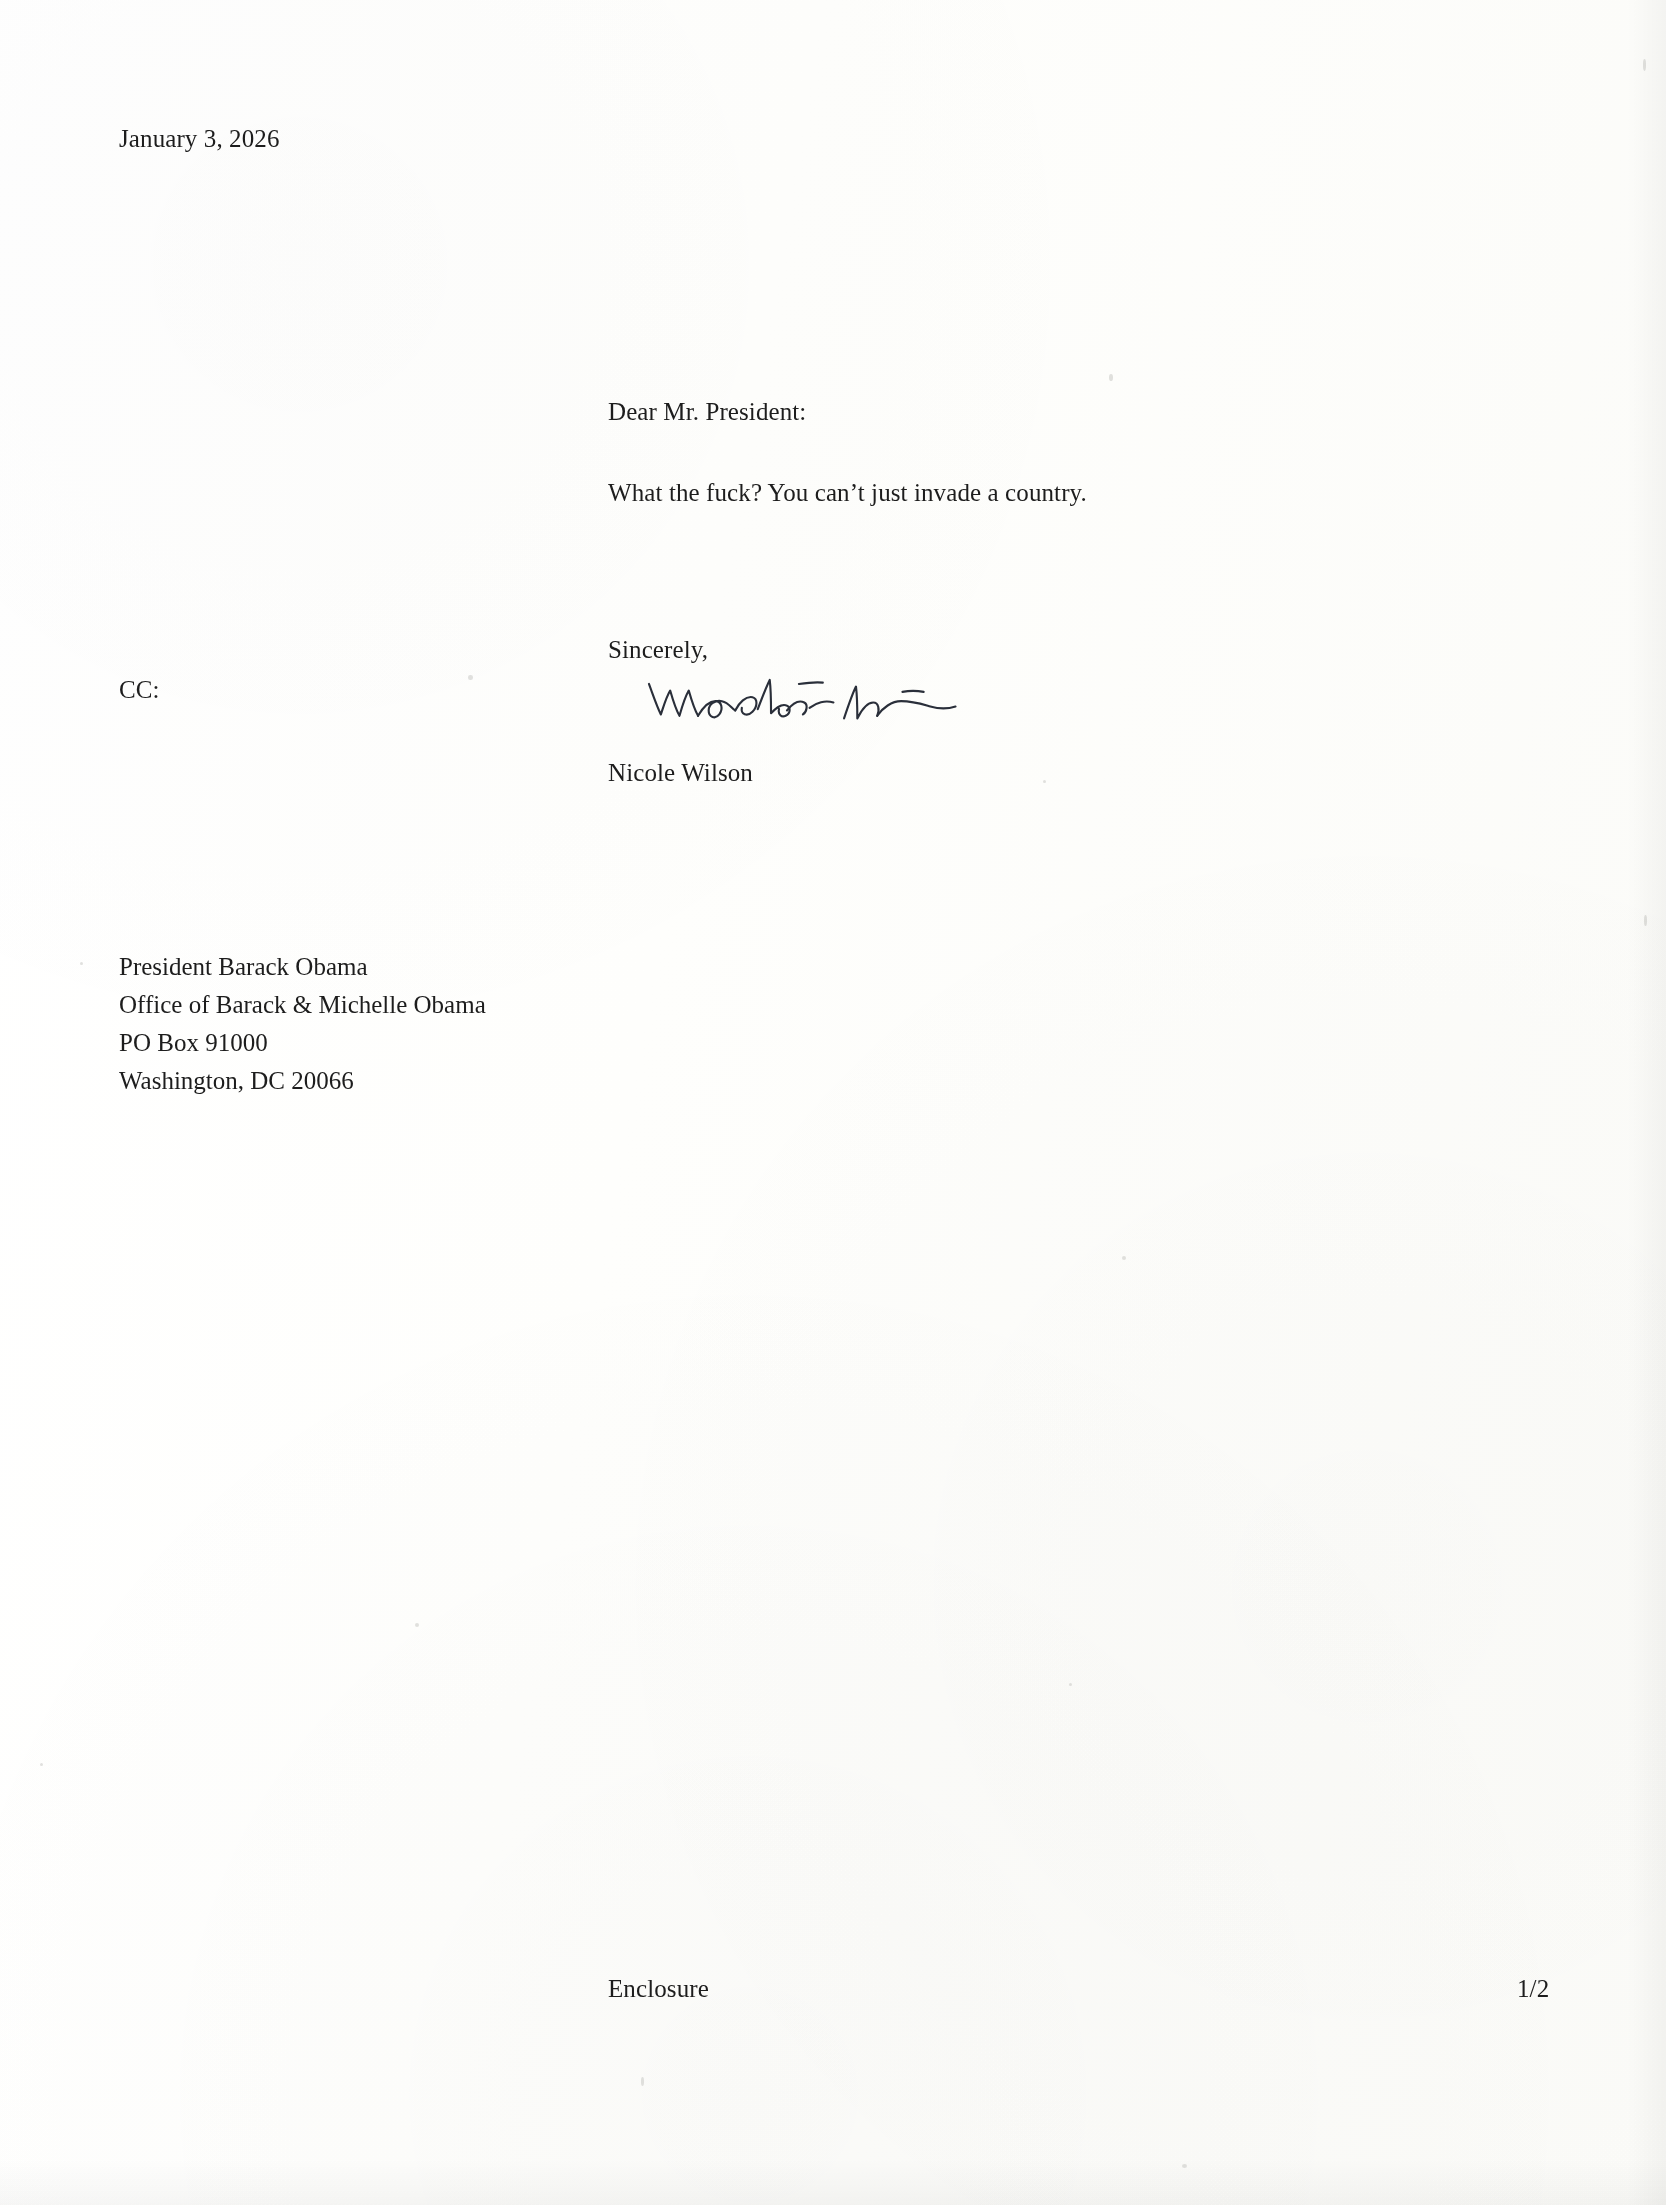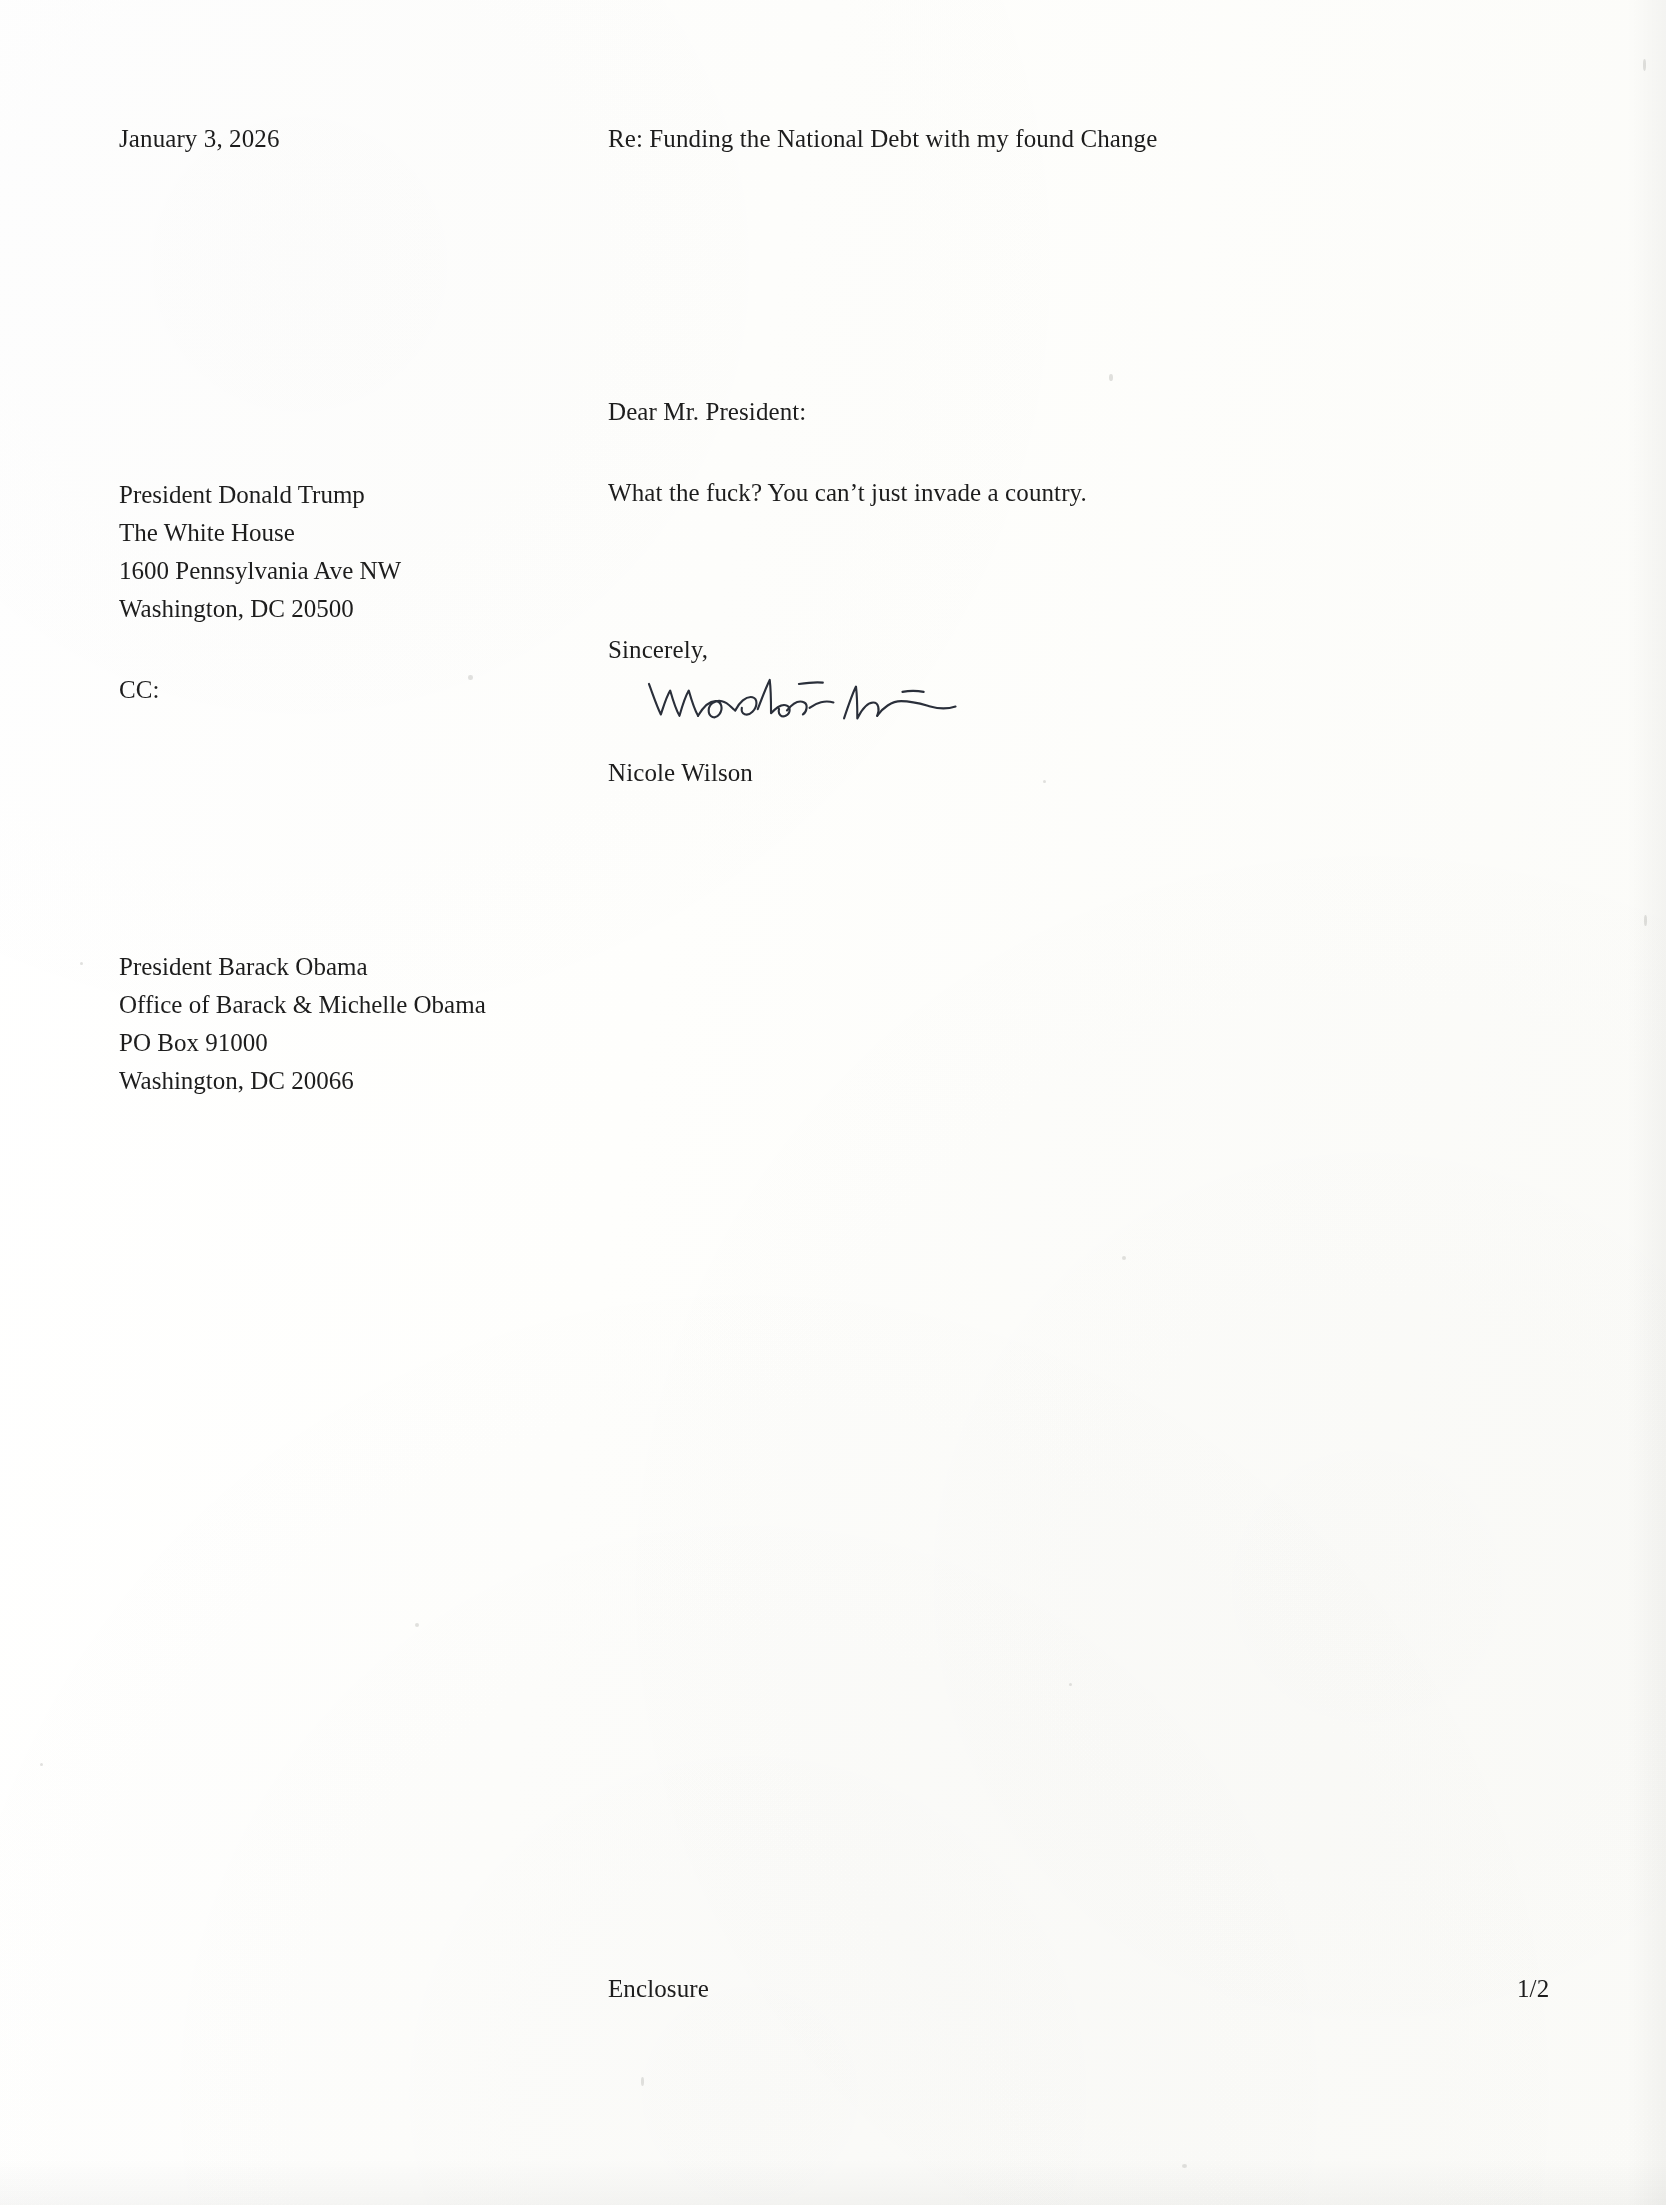--- a/index.html
+++ b/index.html
@@ -108,28 +108,21 @@
   <div class="speck" style="left:1069px; top:1683px; width:3.3px;  height:3.3px;"></div>
   <div class="speck" style="left:415px;  top:1623px; width:4px;  height:4px;"></div>
   <div class="speck" style="left:1643px; top:59px;   width:3.3px;  height:12px;"></div>
   <div class="speck" style="left:1644px; top:915px; width:3.3px;  height:10.7px;"></div>
   <div class="speck" style="left:641px;  top:2077px; width:3.3px;  height:9.4px;"></div>
   <div class="speck" style="left:1182px; top:2164px; width:5.3px;  height:4px;"></div>
   <div class="speck" style="left:40px;   top:1763px; width:3.3px;  height:3.3px;"></div>
 
   <div class="t fs-body" id="date">January 3, 2026</div>
 
-  <div class="t fs-body" id="subject">Re: Funding the National Debt with my found Change</div>
 
-  <div class="block" id="recipient">
-    <div class="line">President Donald Trump</div>
-    <div class="line">The White House</div>
-    <div class="line">1600 Pennsylvania Ave NW</div>
-    <div class="line">Washington, DC 20500</div>
-  </div>
 
   <div class="t fs-body" id="cc-label">CC:</div>
 
 
   <div class="block" id="cc-2">
     <div class="line">President Barack Obama</div>
     <div class="line">Office of Barack &amp; Michelle Obama</div>
     <div class="line">PO Box 91000</div>
     <div class="line">Washington, DC 20066</div>
   </div>

